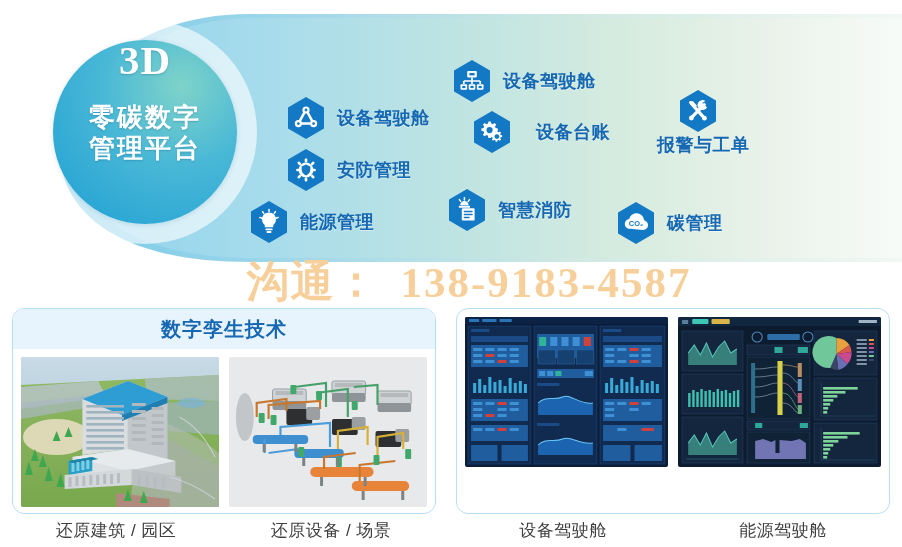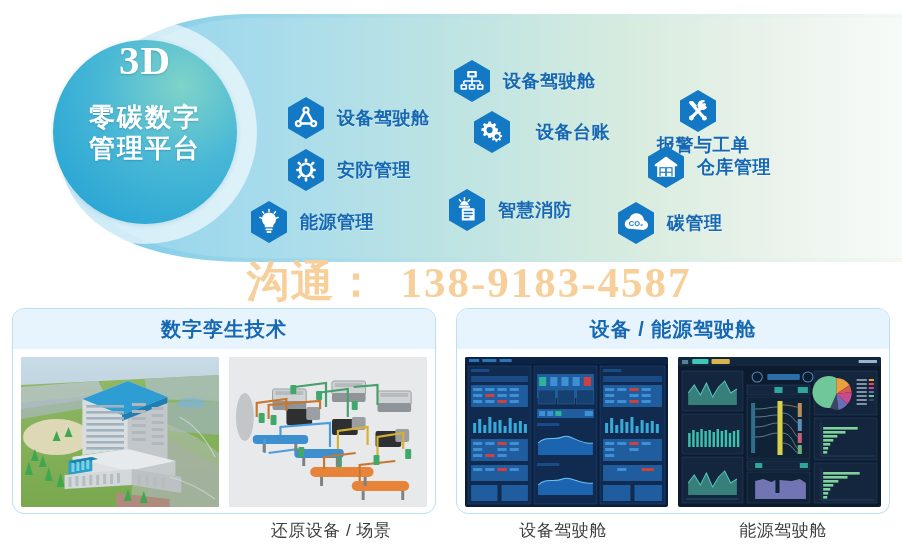--- a/index.html
+++ b/index.html
@@ -240,36 +240,20 @@
           <path d="M27.4,12 a5,5 0 1 0 1.6,6.2 l-4.8,-4.3 z" fill="#fff"></path>
           <path d="M26.3,15.6 l-13.4,13.6" stroke="#fff" stroke-width="3.1" stroke-linecap="round"></path>
           <circle cx="13.4" cy="29" r="2.4" fill="#fff"></circle>
           <circle cx="26.4" cy="29.2" r="2.4" fill="#fff"></circle>
           <path d="M11.4,12.2 l3.6,0 l4,4.6 l-3,3 z" fill="#fff"></path>
         </svg>
       </span>
       <span class="feat-label">报警与工单</span>
     </div>
 
-    <div class="feat" style="left:646px;top:145px;">
-      <span class="hexwrap">
-        <svg viewBox="0 0 40 44" width="40" height="44">
-          <polygon points="20,1 38,11.5 38,32.5 20,43 2,32.5 2,11.5" fill="#1479c4"></polygon>
-          <path d="M20,11.6 L31.2,19.4 l0,1.9 l-2.4,0 l0,10.8 l-17.6,0 l0,-10.8 l-2.4,0 l0,-1.9 z" fill="#fff"></path>
-          <rect x="13.4" y="22.2" width="13.2" height="9.2" fill="#1479c4"></rect>
-          <g fill="#fff">
-            <rect x="14.6" y="23.3" width="4.6" height="3.4"></rect>
-            <rect x="20.8" y="23.3" width="4.6" height="3.4"></rect>
-            <rect x="14.6" y="27.8" width="4.6" height="3.4"></rect>
-            <rect x="20.8" y="27.8" width="4.6" height="3.4"></rect>
-          </g>
-        </svg>
-      </span>
-      <span class="feat-label">仓库管理</span>
-    </div>
 
     <div class="feat" style="left:616px;top:201px;justify-content:space-between;">
       <span class="hexwrap">
         <svg viewBox="0 0 40 44" width="40" height="44">
           <polygon points="20,1 38,11.5 38,32.5 20,43 2,32.5 2,11.5" fill="#1479c4"></polygon>
           <path d="M13.6,29.2 c-2.9,0 -5.2,-2.3 -5.2,-5.1 c0,-2.6 2,-4.8 4.6,-5.1 c.8,-3.5 3.9,-6 7.6,-6 c4.1,0 7.5,3.2 7.8,7.2 c2.4,.5 4.2,2.6 4.2,5.1 c0,2.8 -2.3,5.1 -5.2,5.1 z" fill="#fff" transform="translate(0,-1.2) scale(.96) translate(.8,1)"></path>
           <text x="20" y="25.2" text-anchor="middle" font-family="Liberation Sans, sans-serif" font-size="7.4" font-weight="bold" fill="#1479c4">CO₂</text>
         </svg>
       </span>
       <span class="feat-label">碳管理</span>
@@ -466,23 +450,20 @@
                 <rect x="136" y="120" width="3" height="9"></rect>
               <rect x="134" y="134" width="3" height="9"></rect>
                 <rect x="174" y="134" width="3" height="9"></rect>
             </g>
           </svg>
         </div>
       </div>
     </div>
 
     <div class="card right">
-      <div class="card-head">
-        <span class="card-title">设备 / 能源驾驶舱</span>
-      </div>
       <div class="card-body">
 
         <div class="thumb">
           <svg viewBox="0 0 200 150" preserveAspectRatio="none">
             <rect width="200" height="150" fill="#0b1c38"></rect>
             <rect x="0" y="0" width="200" height="7" fill="#0d2346"></rect>
             <g fill="#2c7fc4" opacity=".9">
               <rect x="4" y="2" width="10" height="3"></rect>
                 <rect x="17" y="2" width="14" height="3"></rect>
               <rect x="34" y="2" width="12" height="3"></rect>
@@ -792,18 +773,19 @@
                 <line x1="141" y1="143" x2="194" y2="143"></line>
               <line x1="141" y1="66" x2="141" y2="99"></line>
                 <line x1="141" y1="111" x2="141" y2="143"></line>
             </g>
           </svg>
         </div>
       </div>
     </div>
 
     <div class="captions">
+      <div class="cap" style="left:16px;width:200px;">还原建筑 / 园区</div>
       <div class="cap" style="left:228px;width:206px;">还原设备 / 场景</div>
       <div class="cap" style="left:460px;width:206px;">设备驾驶舱</div>
       <div class="cap" style="left:680px;width:206px;">能源驾驶舱</div>
     </div>
   </div>
 </div>
 
 </body></html>

